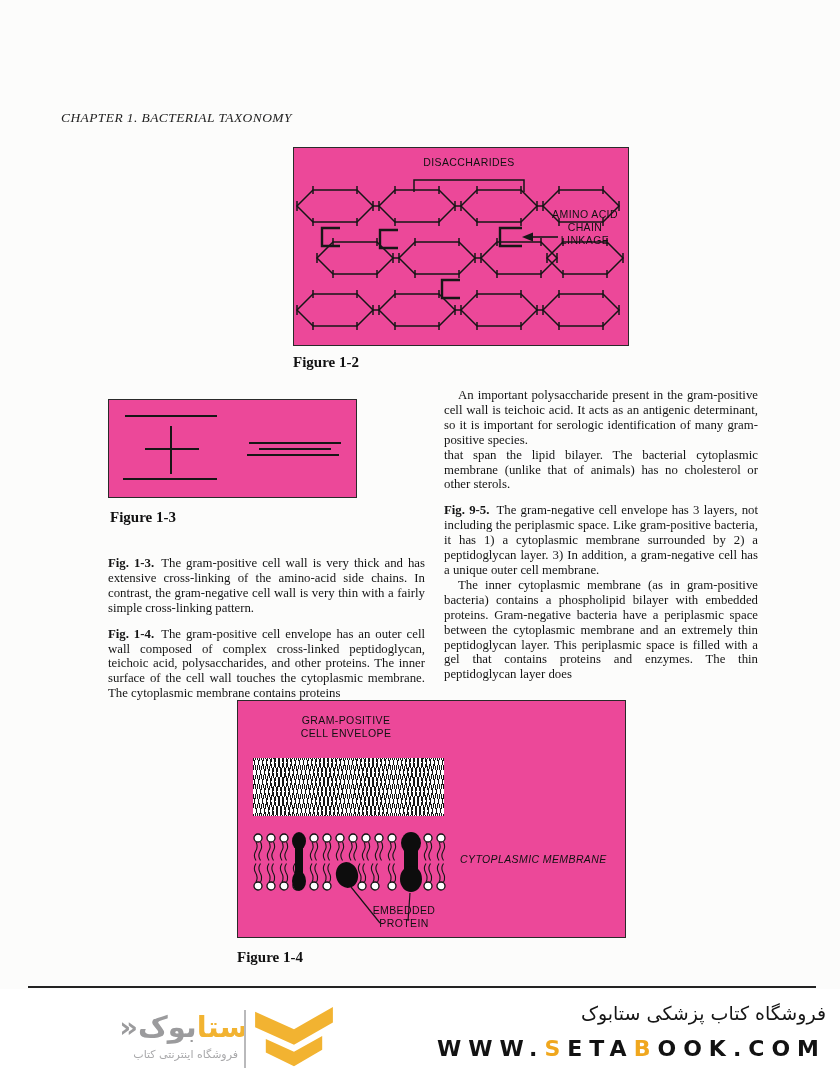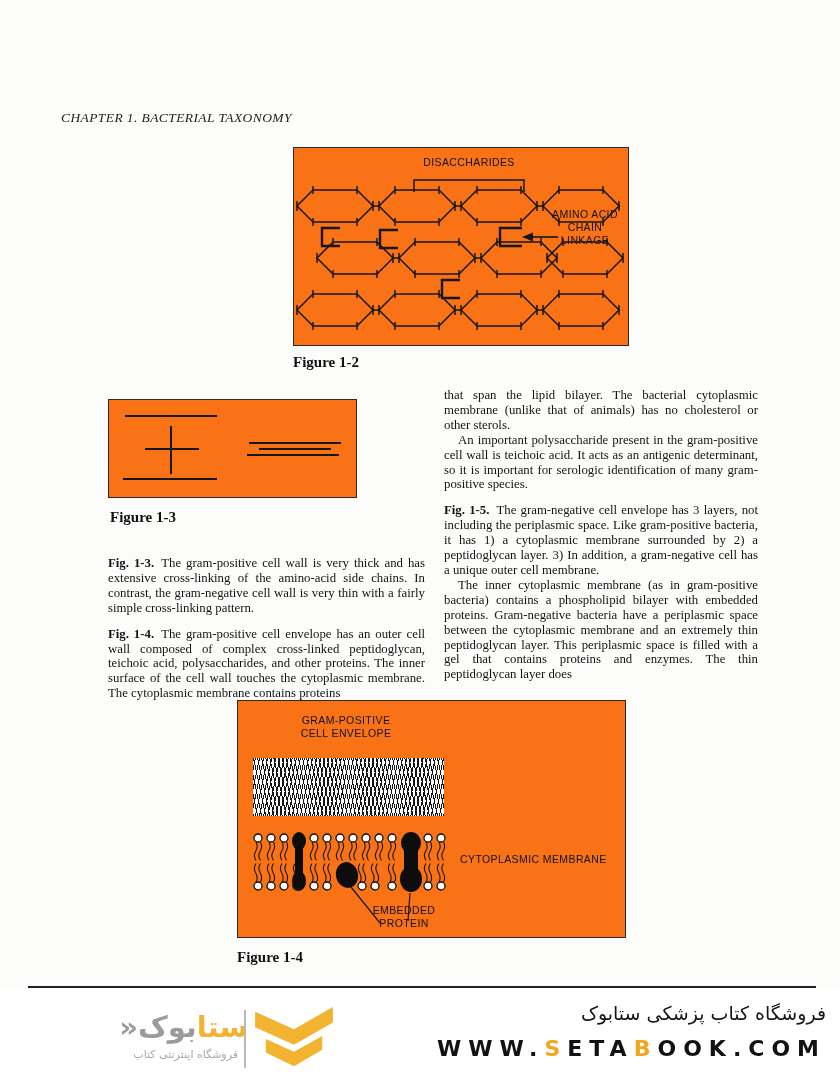--- a/index.html
+++ b/index.html
@@ -8,21 +8,21 @@
 
   .abs { position:absolute; }
 
   
   .chapter-title {
     top:110px; left:18px; width:840px; 
     font-style:italic; font-size:13.5px; letter-spacing:.4px; color:#222;padding-left:43px;
   }
 
   
-  .figbox { background:#f97316; border:1.5px solid #2a2a2a; }
+  .figbox { background:#ec4899; border:1.5px solid #2a2a2a; }
   .fig2 { left:293px; top:147px; width:336px; height:199px; }
   .fig3 { left:108px; top:399px; width:249px; height:99px; }
   .fig4 { left:237px; top:700px; width:389px; height:238px; }
 
   .figcaption { font-weight:bold; font-size:15px; color:#111; }
   .cap2 { left:293px; top:354px; }
   .cap3 { left:110px; top:509px; }
   .cap4 { left:237px; top:949px; }
 
   .diagram-label {
@@ -150,23 +150,23 @@
   </svg>
 </div>
 <div class="abs figcaption cap3">Figure 1-3</div>
 
 <div class="abs col col-left">
   <p class="para"><span class="lead">Fig. 1-3.</span><span>The gram-positive cell wall is very thick and has extensive cross-linking of the amino-acid side chains. In contrast, the gram-negative cell wall is very thin with a fairly simple cross-linking pattern.</span></p>
   <p class="para gap"><span class="lead">Fig. 1-4.</span><span>The gram-positive cell envelope has an outer cell wall composed of complex cross-linked peptidoglycan, teichoic acid, polysaccharides, and other proteins. The inner surface of the cell wall touches the cytoplasmic membrane. The cytoplasmic membrane contains proteins</span></p>
 </div>
 
 <div class="abs col col-right">
+  <p class="para indent">An important polysaccharide present in the gram-positive cell wall is teichoic acid. It acts as an antigenic determinant, so it is important for serologic identification of many gram-positive species.</p>
   <p class="para">that span the lipid bilayer. The bacterial cytoplasmic membrane (unlike that of animals) has no cholesterol or other sterols.</p>
-  <p class="para indent">An important polysaccharide present in the gram-positive cell wall is teichoic acid. It acts as an antigenic determinant, so it is important for serologic identification of many gram-positive species.</p>
-  <p class="para gap"><span class="lead">Fig. 1-5.</span><span>The gram-negative cell envelope has 3 layers, not including the periplasmic space. Like gram-positive bacteria, it has 1) a cytoplasmic membrane surrounded by 2) a peptidoglycan layer. 3) In addition, a gram-negative cell has a unique outer cell membrane.</span></p>
+  <p class="para gap"><span class="lead">Fig. 9-5.</span><span>The gram-negative cell envelope has 3 layers, not including the periplasmic space. Like gram-positive bacteria, it has 1) a cytoplasmic membrane surrounded by 2) a peptidoglycan layer. 3) In addition, a gram-negative cell has a unique outer cell membrane.</span></p>
   <p class="para indent">The inner cytoplasmic membrane (as in gram-positive bacteria) contains a phospholipid bilayer with embedded proteins. Gram-negative bacteria have a periplasmic space between the cytoplasmic membrane and an extremely thin peptidoglycan layer. This periplasmic space is filled with a gel that contains proteins and enzymes. The thin peptidoglycan layer does</p>
 </div>
 
 <div class="abs figbox fig4">
   <div class="abs diagram-label" style="left:108px; top:13px; transform:translateX(-50%);">GRAM-POSITIVE
 CELL ENVELOPE</div>
 
   <div class="abs hatch-band"></div>
 
   <svg class="abs" style="left:12px; top:130px;" width="210" height="100" viewBox="0 0 210 100">
@@ -213,21 +213,21 @@
       <ellipse cx="97" cy="44" rx="11" ry="13" transform="rotate(-14 97 44)"></ellipse>
       <ellipse cx="161" cy="12" rx="10" ry="11"></ellipse>
         <rect x="154" y="16" width="14" height="28"></rect>
         <ellipse cx="161" cy="48" rx="11" ry="13"></ellipse>
     </g>
 
     <line x1="130" y1="92" x2="101" y2="56" stroke="#111" stroke-width="1.2"></line>
     <line x1="158" y1="90" x2="160" y2="62" stroke="#111" stroke-width="1.2"></line>
   </svg>
 
-  <div class="abs diagram-label" style="left:222px; top:152px; text-align:left;">CYTOPLASMIC MEMBRANE</div>
+  <div class="abs diagram-label" style="left:222px; top:152px; text-align:left;font-style:italic;">CYTOPLASMIC MEMBRANE</div>
   <div class="abs diagram-label" style="left:166px; top:203px; transform:translateX(-50%);">EMBEDDED
 PROTEIN</div>
 </div>
 <div class="abs figcaption cap4">Figure 1-4</div>
 
 <div class="abs footer"></div>
 <div class="abs footer-topline"></div>
 
 <div class="abs logo-wrap">
   <div class="abs fa logo-wordmark"><span style="color:#F2B331;">ستا</span><span style="color:#9B9B9D;">بوک«</span></div>

